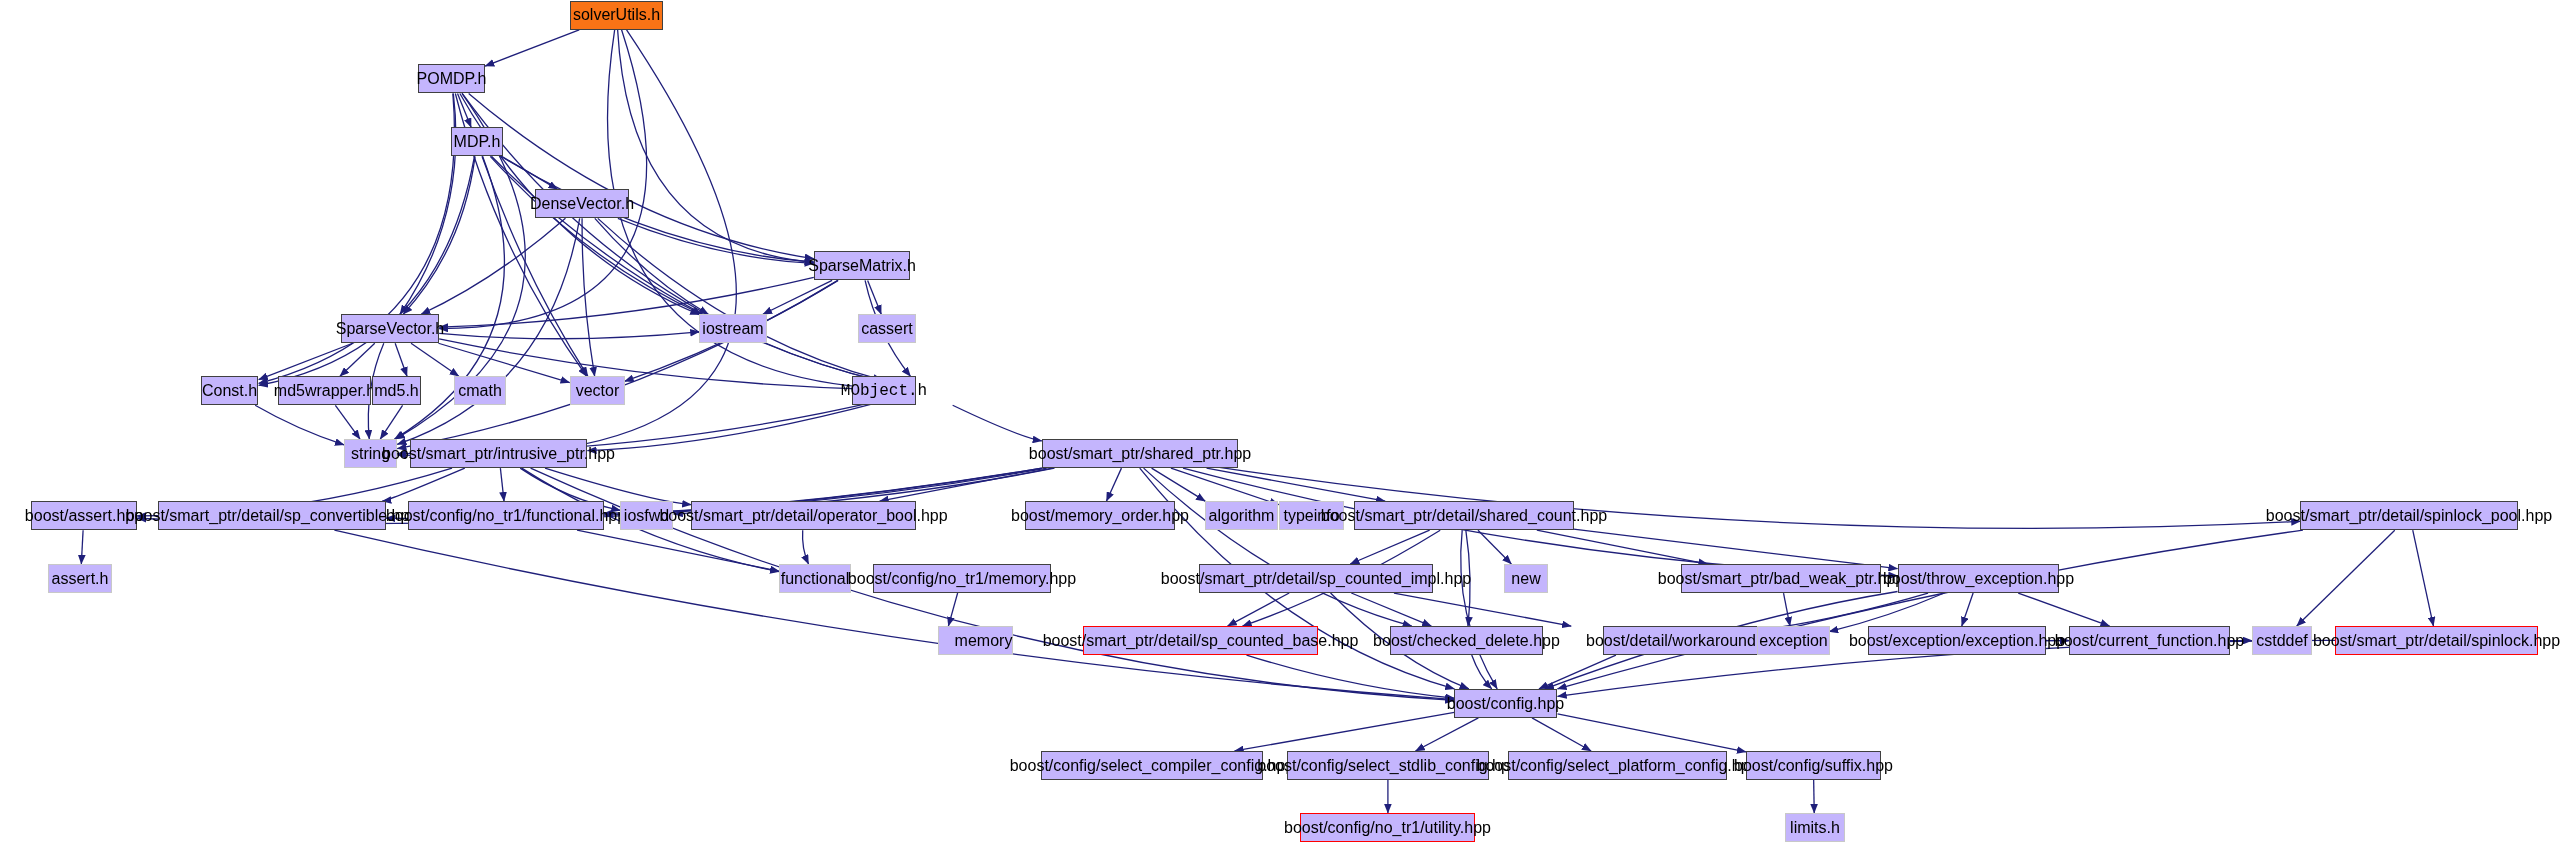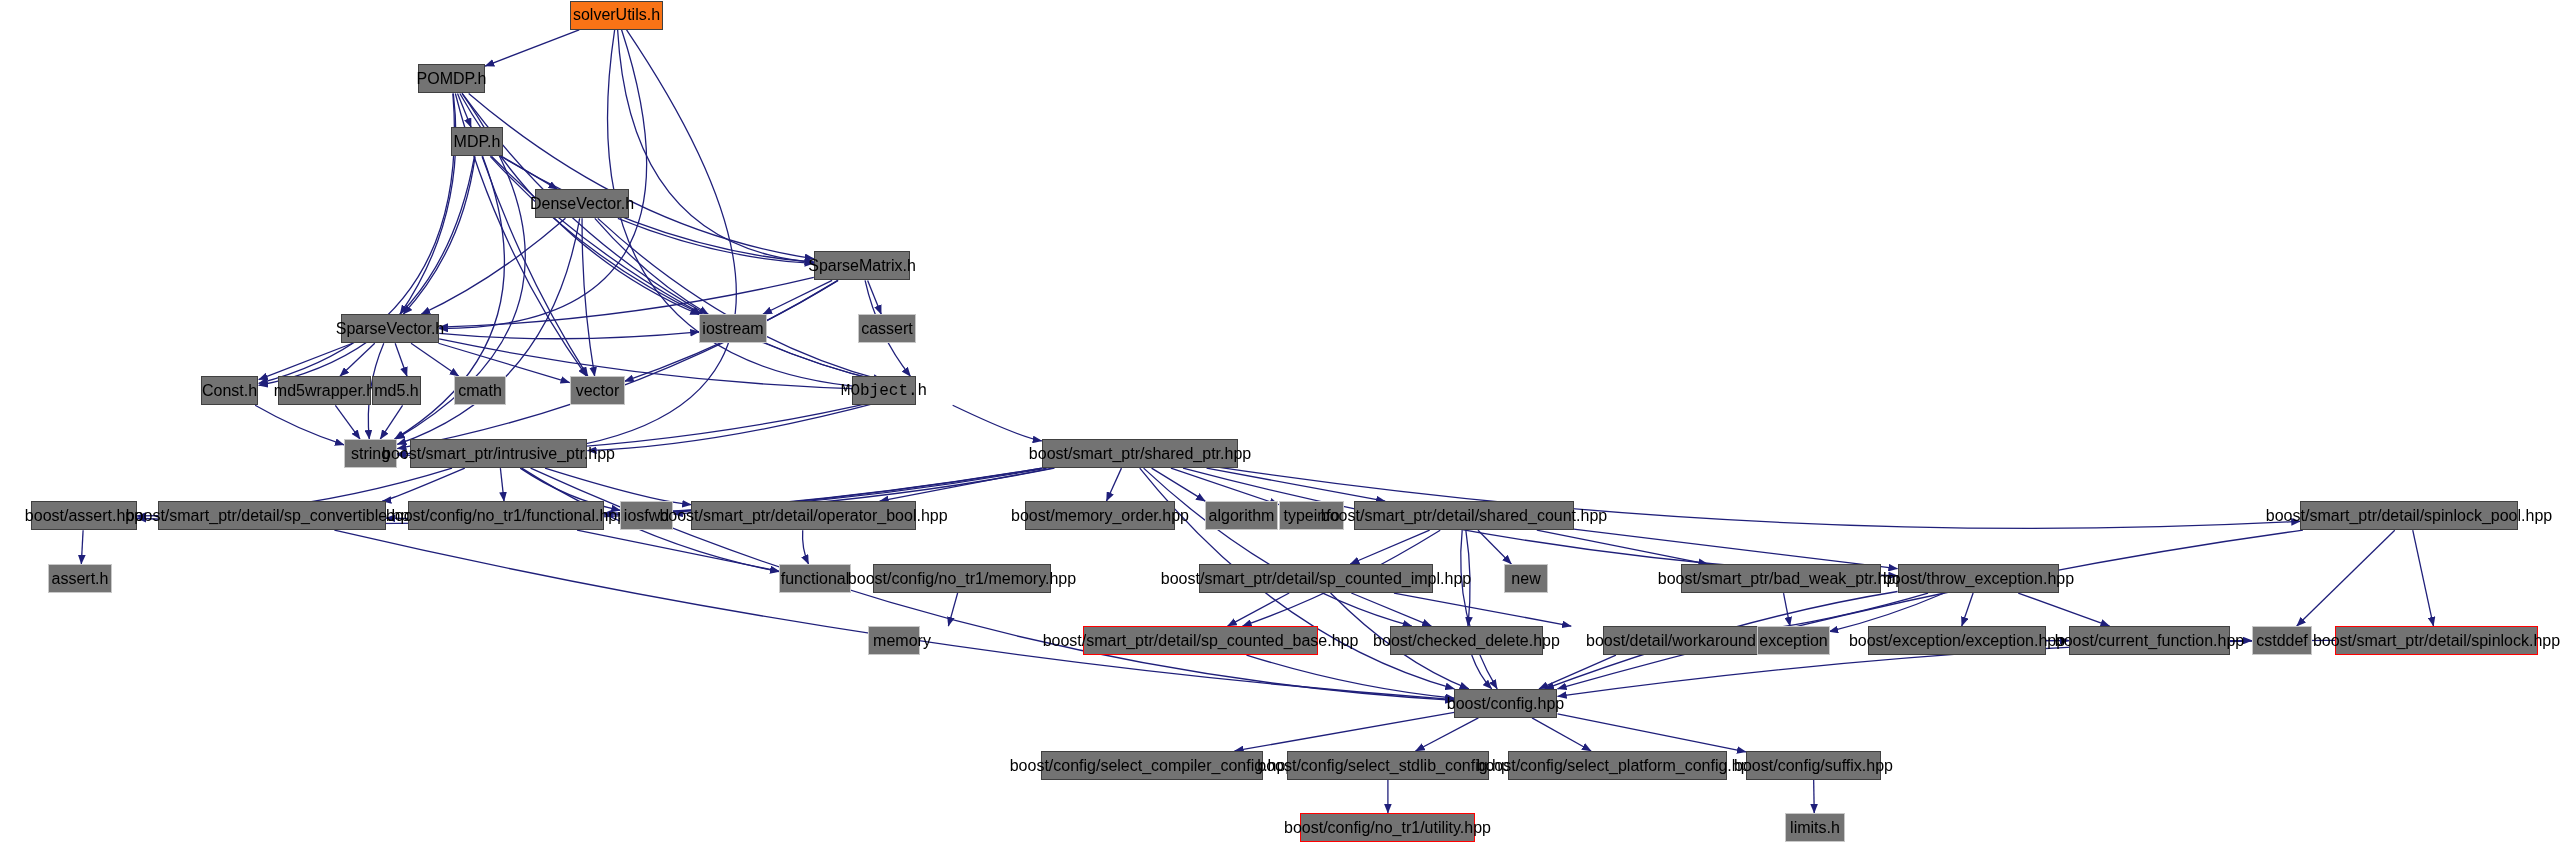--- a/index.html
+++ b/index.html
@@ -26,21 +26,21 @@
   .node {
     position: absolute;
     box-sizing: border-box;
     display: flex;
     align-items: center;
     justify-content: center;
     white-space: nowrap;
     font-size: 16px;
     line-height: 1;
     color: #000000;
-    background: #737373;
+    background: #c4b5fd;
     border: 0.8px solid #808080;
     height: 29px;
     letter-spacing: 0px;
   }
   .node.solid  { border: 1.6px solid #404040; }
   .node.light  { border: 0.8px solid #c8c8c8; }
   .node.red    { border: 1.6px solid #ff0000; }
   .node.root   { border: 1.6px solid #404040; background: #f97316; }
   .node-label {
     display: block;
@@ -258,21 +258,21 @@
       </div>
       <div class="node light" style="left: 1504px; top: 564px; width: 44px;">
         <span class="node-label">new</span>
       </div>
       <div class="node solid" style="left: 1681px; top: 564px; width: 200px;">
         <span class="node-label">boost/smart_ptr/bad_weak_ptr.hpp</span>
       </div>
       <div class="node solid" style="left: 1898px; top: 564px; width: 161px;">
         <span class="node-label">boost/throw_exception.hpp</span>
       </div>
-      <div class="node light" style="left: 868px; top: 626px; width: 52px; padding-left: 16px;">
+      <div class="node light" style="left: 938px; top: 626px; width: 75px; padding-left: 16px;">
         <span class="node-label">memory</span>
       </div>
       <div class="node red" style="left: 1083px; top: 626px; width: 235px;">
         <span class="node-label">boost/smart_ptr/detail/sp_counted_base.hpp</span>
       </div>
       <div class="node solid" style="left: 1390px; top: 626px; width: 153px;">
         <span class="node-label">boost/checked_delete.hpp</span>
       </div>
       <div class="node solid" style="left: 1566px; top: 626px; width: 167px; margin-left: 37px;">
         <span class="node-label">boost/detail/workaround.hpp</span>

